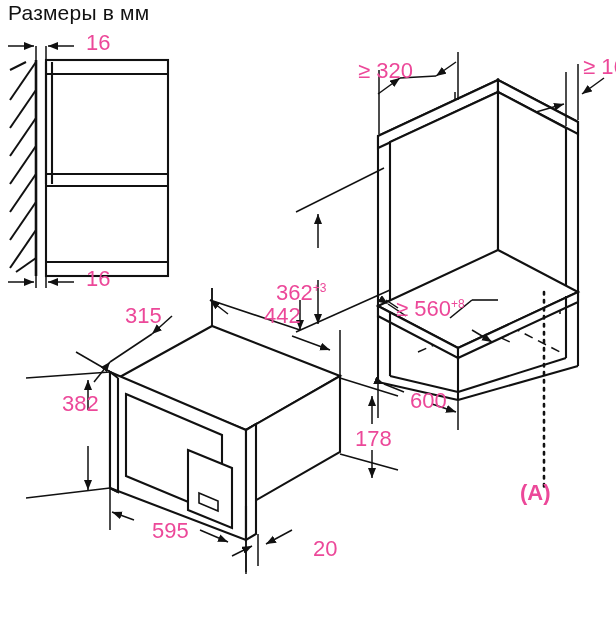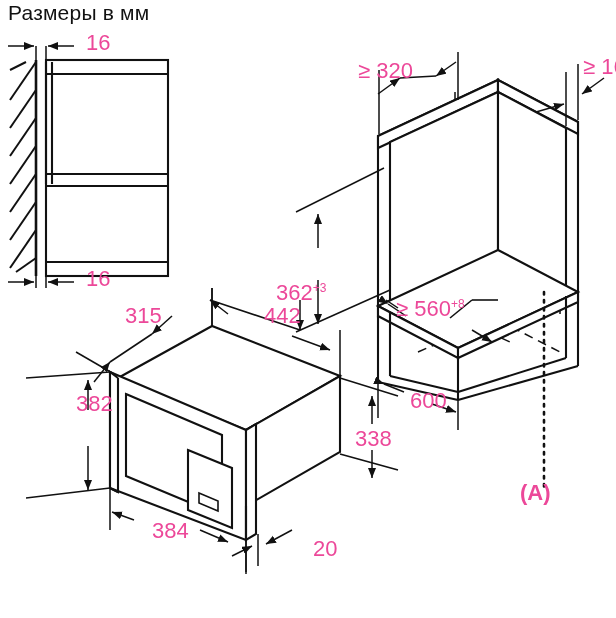--- a/index.html
+++ b/index.html
@@ -223,23 +223,23 @@
       <line x1="292" y1="530" x2="266" y2="544" marker-end="url(#ah)"></line>
     </g>
 
   </svg>
 
   <div class="dimtxt" style="left:86px;  top:32px;">16</div>
   <div class="dimtxt" style="left:86px;  top:268px;">16</div>
 
   <div class="dimtxt" style="left:125px; top:305px;">315</div>
   <div class="dimtxt" style="left:264px; top:305px;">442</div>
-  <div class="dimtxt" style="left:76px;  top:393px;">382</div>
-  <div class="dimtxt" style="left:355px; top:428px;">338</div>
-  <div class="dimtxt" style="left:152px; top:520px;">384</div>
+  <div class="dimtxt" style="left:62px;  top:393px;">382</div>
+  <div class="dimtxt" style="left:355px; top:428px;">178</div>
+  <div class="dimtxt" style="left:152px; top:520px;">595</div>
   <div class="dimtxt" style="left:313px; top:538px;">20</div>
 
   <div class="dimtxt" style="left:358px; top:60px;">≥ 320</div>
   <div class="dimtxt" style="left:535px; top:56px;margin-left:48px;">≥ 16</div>
 
   <div class="dimtxt" style="left:276px; top:250px;margin-top:32px;">
     <span>362</span><sup>+3</sup>
   </div>
   <div class="dimtxt" style="left:396px; top:298px;text-align:right;">
     <span>≥ 560</span><sup>+8</sup>

